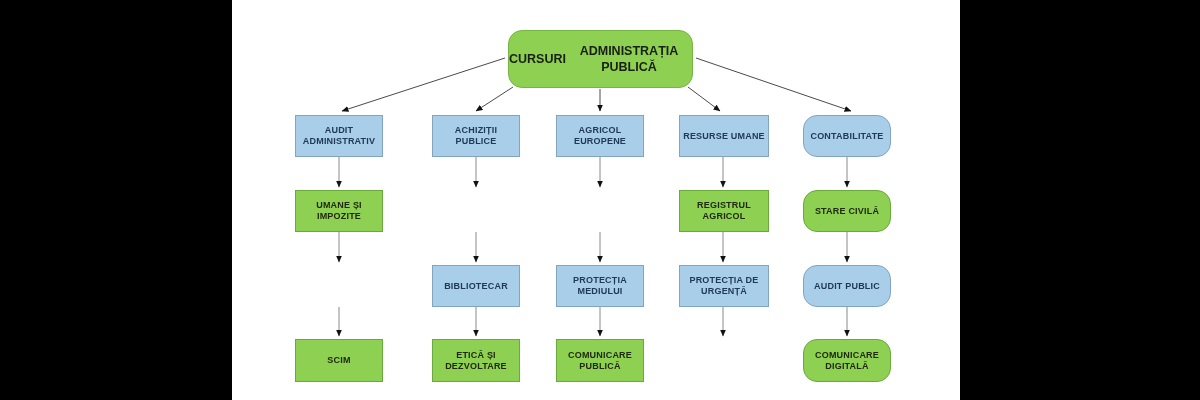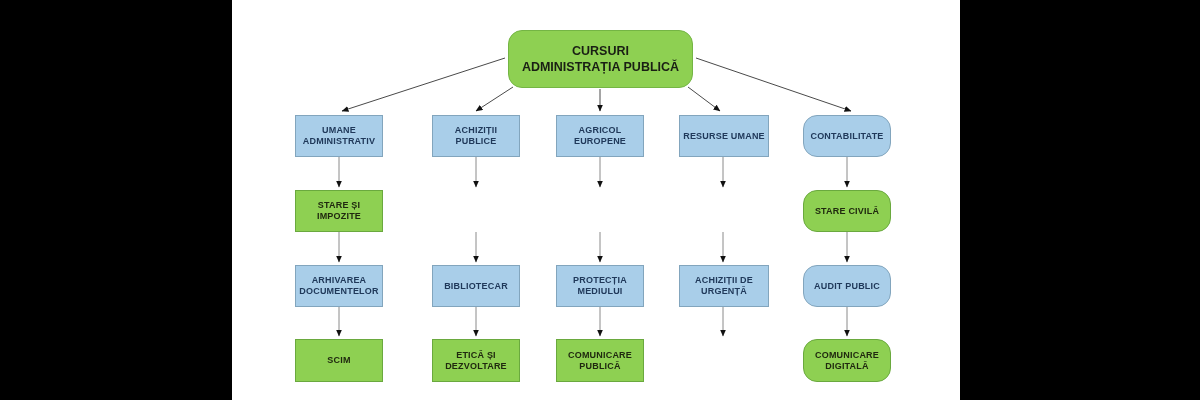--- a/index.html
+++ b/index.html
@@ -7,21 +7,21 @@
          font-family:"Liberation Sans",sans-serif;}
   .stage{position:absolute;left:232px;top:0;width:728px;height:400px;background:#fff;}
   .edges{position:absolute;left:0;top:0;width:728px;height:400px;}
   .node{position:absolute;display:flex;align-items:center;justify-content:center;
         text-align:center;font-weight:bold;font-size:9px;line-height:11px;
         letter-spacing:.2px;padding:2px;box-sizing:border-box;}
   .node.blue{background:#a9cee9;border:1px solid #82a5bd;color:#20395a;}
   .node.green{background:#8ed052;border:1px solid #6aa93e;color:#20290f;}
   .root-node{position:absolute;left:276px;top:30px;width:185px;height:58px;
         background:#8ed052;border:1px solid #74b544;border-radius:14px;
-        display:flex;flex-direction:column;align-items:center;justify-content:center;
+        display:flex;flex-direction:row;align-items:center;justify-content:center;
         text-align:center;font-weight:bold;font-size:12.5px;line-height:16px;
         color:#1a1f14;box-sizing:border-box;}
   .r1{top:115px;height:42px;}
   .r2{top:190px;height:42px;}
   .r3{top:265px;height:42px;}
   .r4{top:339px;height:43px;}
   .c1{left:63px;width:88px;}
   .c2{left:200px;width:88px;}
   .c3{left:324px;width:88px;}
   .c4{left:447px;width:90px;}
@@ -65,35 +65,35 @@
       <line x1="615" y1="157" x2="615" y2="187" stroke="#8a8a8a" stroke-width="1" marker-end="url(#ah)"></line>
       <line x1="615" y1="232" x2="615" y2="262" stroke="#8a8a8a" stroke-width="1" marker-end="url(#ah)"></line>
       <line x1="615" y1="307" x2="615" y2="336" stroke="#8a8a8a" stroke-width="1" marker-end="url(#ah)"></line>
     </svg>
 
     <div class="root-node">
       <span>CURSURI</span>
       <span>ADMINISTRAȚIA PUBLICĂ</span>
     </div>
 
-    <div class="node blue  c1 r1">UMANE ADMINISTRATIV</div>
-    <div class="node green c1 r2">STARE ȘI IMPOZITE</div>
-    <div class="node blue  c1 r3">ARHIVAREA DOCUMENTELOR</div>
+    <div class="node blue  c1 r1">AUDIT ADMINISTRATIV</div>
+    <div class="node green c1 r2">UMANE ȘI IMPOZITE</div>
     <div class="node green c1 r4">SCIM</div>
 
     <div class="node blue  c2 r1">ACHIZIȚII PUBLICE</div>
     <div class="node blue  c2 r3">BIBLIOTECAR</div>
     <div class="node green c2 r4">ETICĂ ȘI DEZVOLTARE</div>
 
     <div class="node blue  c3 r1">AGRICOL EUROPENE</div>
     <div class="node blue  c3 r3">PROTECȚIA MEDIULUI</div>
     <div class="node green c3 r4">COMUNICARE PUBLICĂ</div>
 
     <div class="node blue  c4 r1">RESURSE UMANE</div>
-    <div class="node blue  c4 r3">ACHIZIȚII DE URGENȚĂ</div>
+    <div class="node green c4 r2">REGISTRUL AGRICOL</div>
+    <div class="node blue  c4 r3">PROTECȚIA DE URGENȚĂ</div>
 
     <div class="node blue  c5 r1">CONTABILITATE</div>
     <div class="node green c5 r2">STARE CIVILĂ</div>
     <div class="node blue  c5 r3">AUDIT PUBLIC</div>
     <div class="node green c5 r4">COMUNICARE DIGITALĂ</div>
 
   </div>
 </div>
 
 </body></html>

